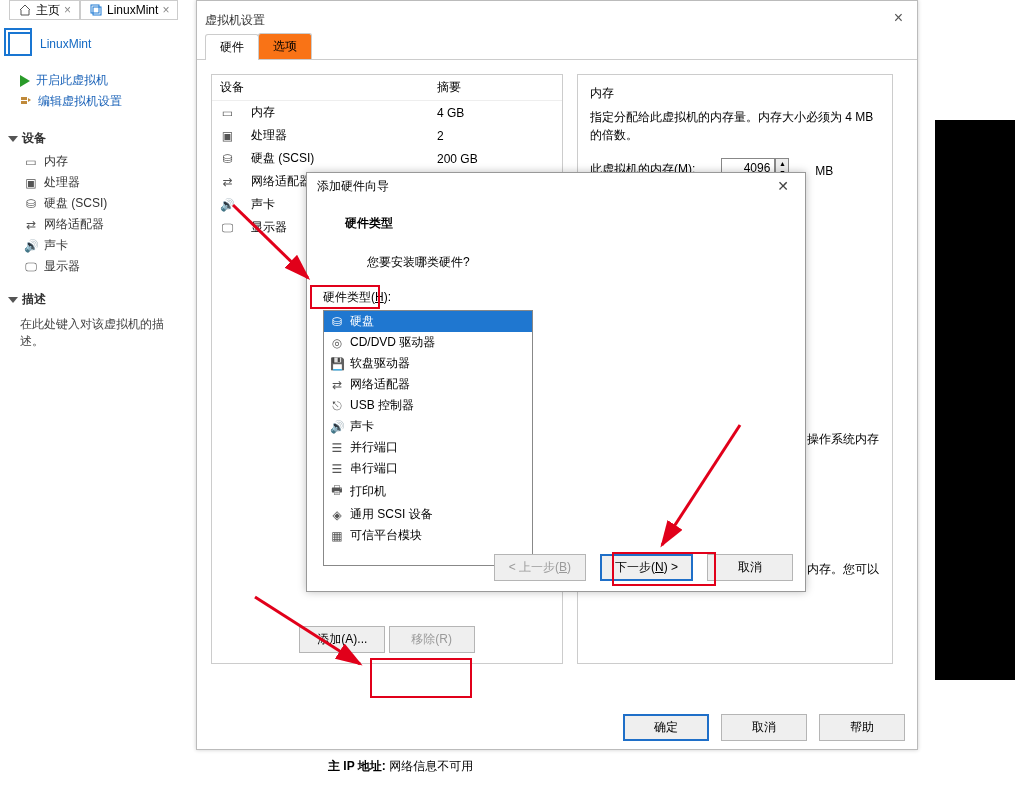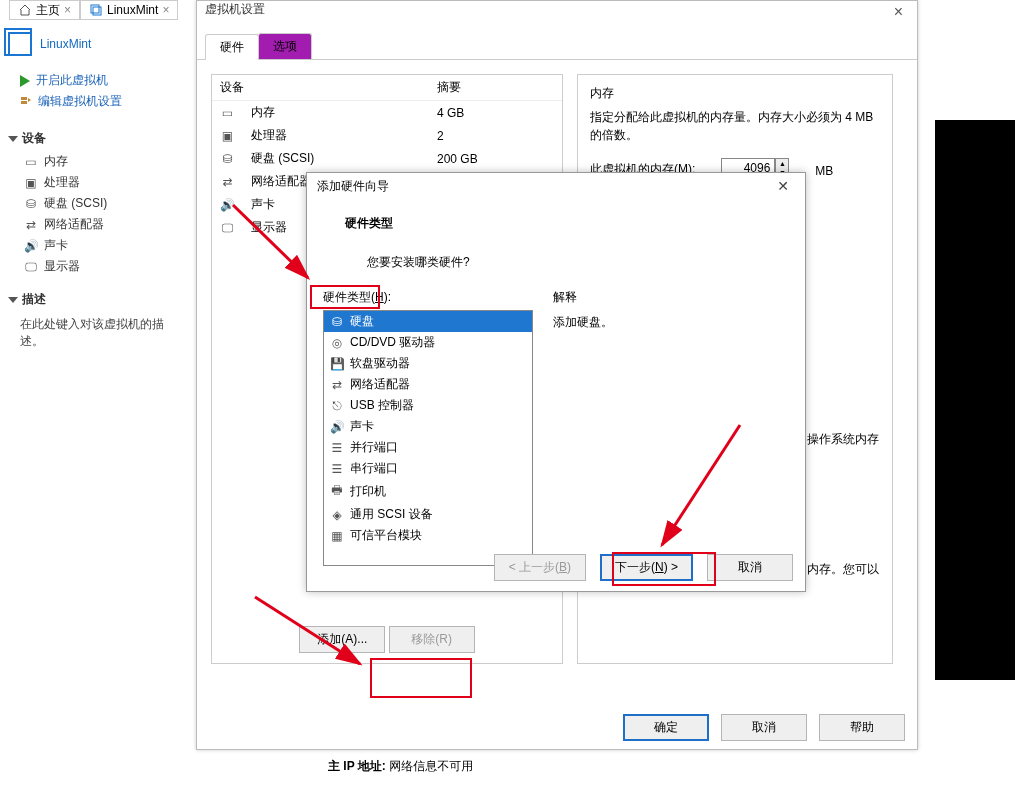--- a/index.html
+++ b/index.html
@@ -27,24 +27,24 @@
 .dev-list { padding: 0 8px 4px 24px; }
 .dev-list .row { display:flex; align-items:center; gap:6px; padding:2px 0; color:#333; }
 .dev-list .row .ic { width:14px; text-align:center; color:#555; }
 .desc-text { padding: 4px 8px 4px 20px; color:#444; }
 
 
 .vm-preview { position:absolute; right:0; top:120px; width:80px; height:560px; background:#000; }
 
 
 .dlg-settings { position:absolute; left:196px; top:0; width:722px; height:750px; background:#fff; border:1px solid #bbb; box-shadow:0 0 4px rgba(0,0,0,.2); }
-.dlg-settings .titlebar { height:28px; display:flex; align-items:flex-start; padding:0 8px; color:#333; }
+.dlg-settings .titlebar { height:28px; display:flex; align-items:flex-end; padding:0 8px; color:#333; }
 .dlg-settings .titlebar .close { margin-left:auto; font-size:16px; color:#555; cursor:pointer; padding:2px 6px; }
 .tab-header { display:flex; border-bottom:1px solid #ccc; padding-left:8px; margin-top:4px;text-align:center; }
-.tab-header .t { padding:4px 14px; border:1px solid #ccc; border-bottom:none; border-top-left-radius:3px; border-top-right-radius:3px; margin-right:-1px; background:#a21caf; cursor:pointer; }
+.tab-header .t { padding:4px 14px; border:1px solid #ccc; border-bottom:none; border-top-left-radius:3px; border-top-right-radius:3px; margin-right:-1px; background:#f97316; cursor:pointer; }
 .tab-header .t.active { position:relative; top:1px; background:#fff; }
 .dlg-body { position:relative; padding:14px; height:654px; }
 
 .dev-panel { position:absolute; left:14px; top:14px; width:352px; height:590px; border:1px solid #ccc; }
 .dev-panel table { width:100%; border-collapse:collapse; }
 .dev-panel th { text-align:left; font-weight:400; padding:4px 8px; border-bottom:1px solid #eee; }
 .dev-panel td { padding:3px 8px; }
 .dev-panel td.ic { width:22px; text-align:center; color:#555; }
 .dev-panel .btn-row { position:absolute; bottom:10px; left:0; width:100%; text-align:center; }
 .btn { display:inline-block; min-width:86px; padding:4px 14px; background:#efefef; border:1px solid #b5b5b5; cursor:pointer; text-align:center; }
@@ -318,24 +318,20 @@
           </div>
         <div class="row">
             <span class="ic">◈</span>
             <span>通用 SCSI 设备</span>
           </div>
         <div class="row">
             <span class="ic">▦</span>
             <span>可信平台模块</span>
           </div>
       </div>
-    </div>
-    <div class="wiz-col-r">
-      <div style="margin-bottom:8px;">解释</div>
-      <div>添加硬盘。</div>
     </div>
   </div>
   <div class="wiz-footer">
     <span class="btn" disabled=""><span>&lt; 上一步(</span><span style="text-decoration:underline">B</span><span>)</span></span>
     <span class="btn primary"><span>下一步(</span><span style="text-decoration:underline">N</span><span>) &gt;</span></span>
     <span class="btn">取消</span>
   </div>
 </div>
 
 <div class="hl hl1"></div>

